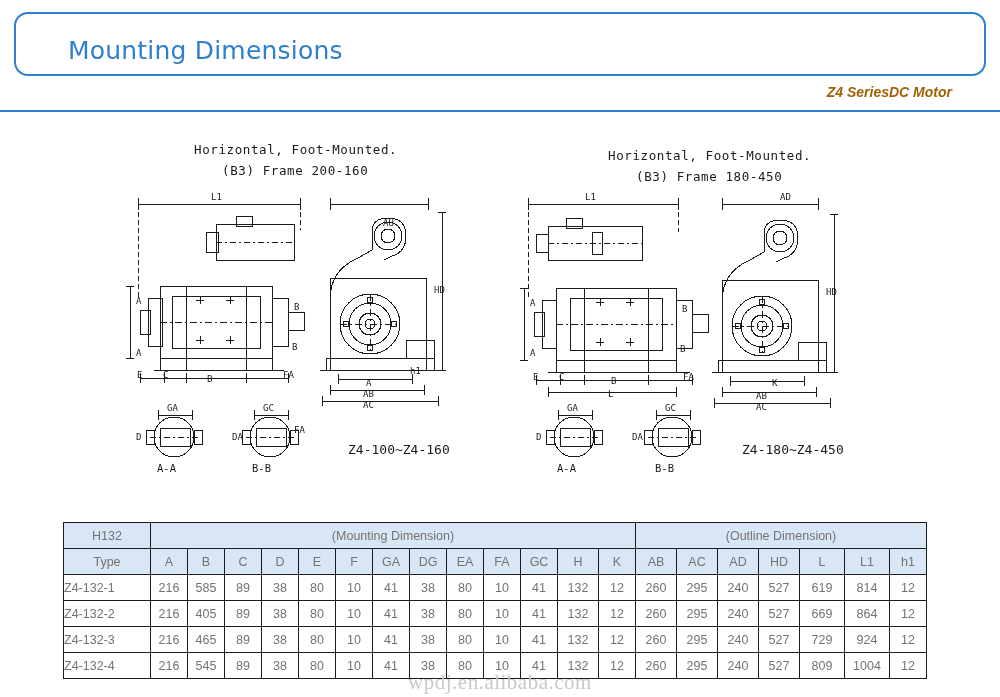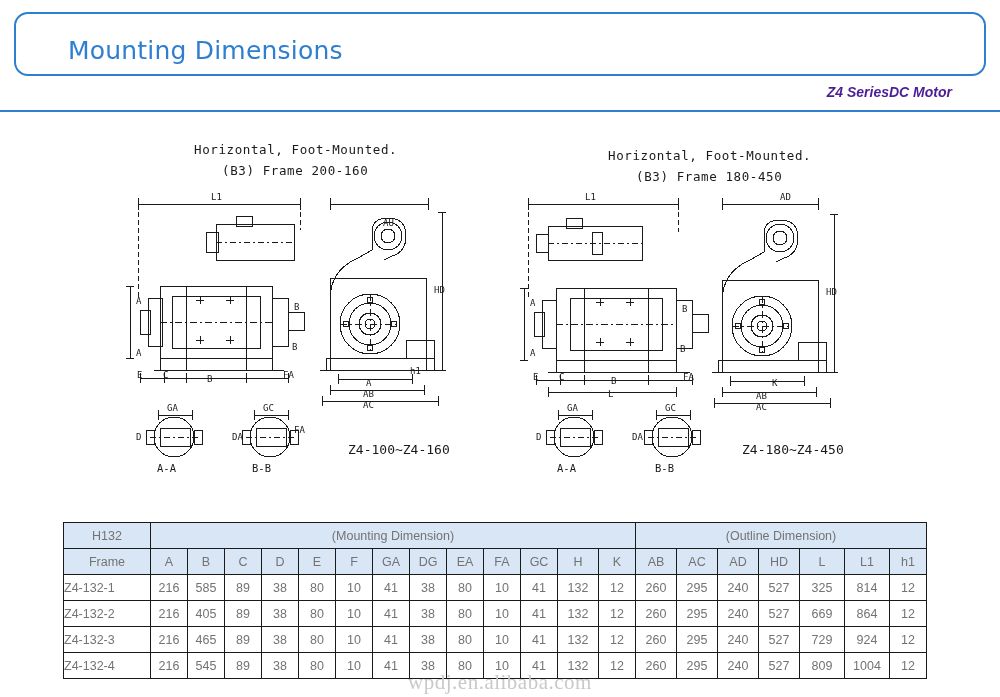--- a/index.html
+++ b/index.html
@@ -22,21 +22,21 @@
   .header-title{
     position:absolute;left:68px;top:36px;
     font-size:25px;color:#2f7fd0;letter-spacing:.2px;
     font-family:"DejaVu Sans", sans-serif;
   }
   .header-rule{
     position:absolute;left:0;top:110px;width:1000px;height:2px;background:#2f7fd0;
   }
   .header-sub{
     position:absolute;right:48px;top:84px;
-    font-size:14px;color:#4c1d95;font-weight:bold;font-style:italic;
+    font-size:14px;color:#a16207;font-weight:bold;font-style:italic;
     font-family:"Liberation Sans", sans-serif;
   }
   
   .cap{
     position:absolute;
     font-family:"DejaVu Sans Mono", monospace;
     font-size:12.5px;color:#1a1a1a;letter-spacing:.6px;white-space:nowrap;
   }
   .dwg-label{
     position:absolute;
@@ -346,21 +346,21 @@
   <div class="dim-label" style="left:632px;top:432px;">DA</div>
 
   <table class="tbl">
     <thead>
       <tr>
         <th class="hcol" rowspan="1">H132</th>
         <th colspan="13">(Mounting Dimension)</th>
         <th colspan="7">(Outline Dimension)</th>
       </tr>
       <tr>
-        <th class="hcol">Frame</th>
+        <th class="hcol">Type</th>
         <th class="dcol">A</th>
         <th class="dcol">B</th>
         <th class="dcol">C</th>
         <th class="dcol">D</th>
         <th class="dcol">E</th>
         <th class="dcol">F</th>
         <th class="dcol">GA</th>
         <th class="dcol">DG</th>
         <th class="dcol">EA</th>
         <th class="dcol">FA</th>
@@ -389,21 +389,21 @@
         <td>38</td>
         <td>80</td>
         <td>10</td>
         <td>41</td>
         <td>132</td>
         <td>12</td>
         <td>260</td>
         <td>295</td>
         <td>240</td>
         <td>527</td>
-        <td>325</td>
+        <td>619</td>
         <td>814</td>
         <td>12</td>
       </tr>
       <tr>
         <td class="typecell">Z4-132-2</td>
         <td>216</td>
         <td>405</td>
         <td>89</td>
         <td>38</td>
         <td>80</td>

